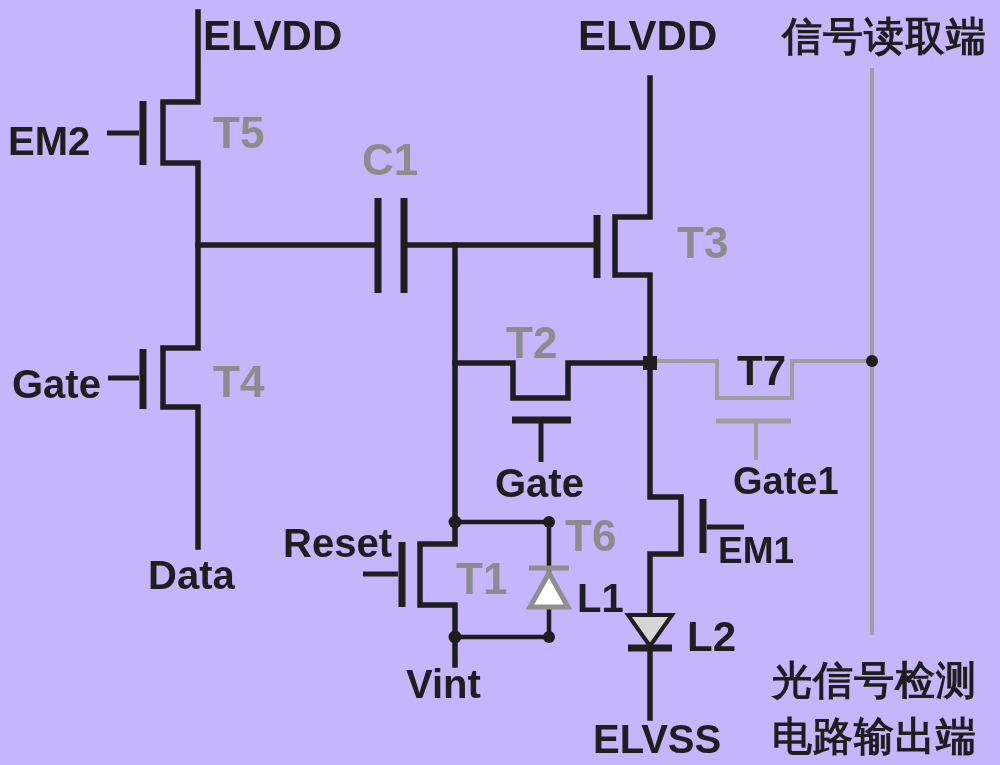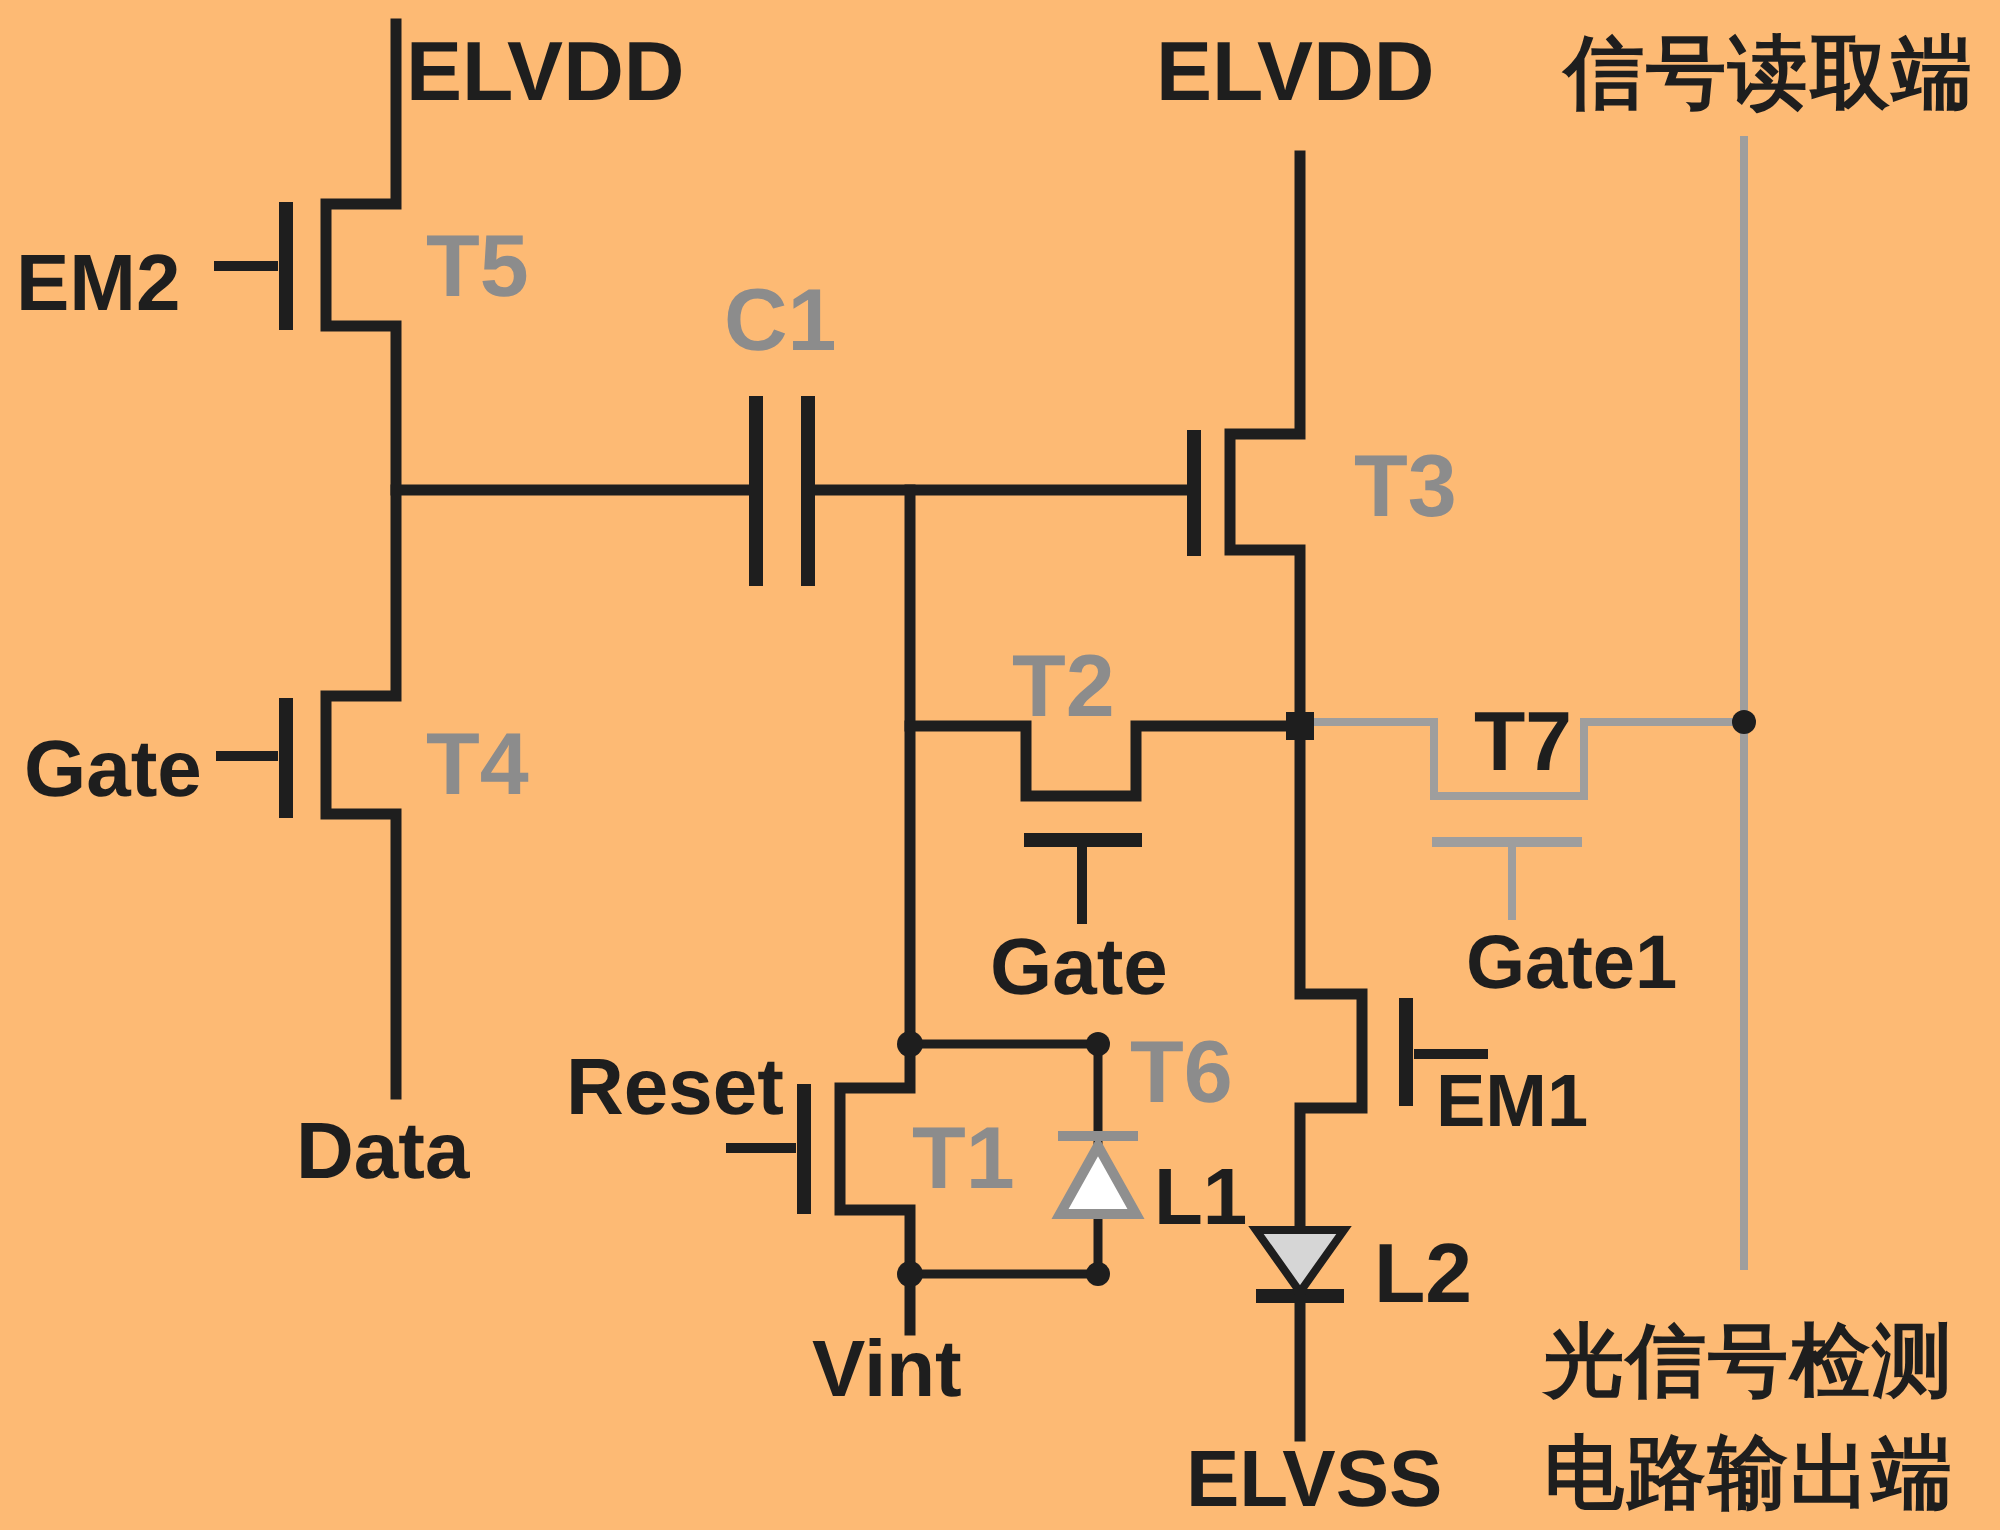--- a/index.html
+++ b/index.html
@@ -1,16 +1,16 @@
 <!DOCTYPE html>
 <html><head>
 <meta charset="utf-8">
 <style>
   html,body{margin:0;padding:0;background:#ffffff;}
-  .stage{position:relative;width:1000px;height:765px;background:#fdba74;overflow:hidden;}
+  .stage{position:relative;width:1000px;height:765px;background:#c4b5fd;overflow:hidden;}
   svg text{font-family:"Liberation Sans","DejaVu Sans",sans-serif;font-weight:700;}
   .tb{fill:#1e1e1e;}           
   .tg{fill:#8c8c8c;}           
   .wb{stroke:#1e1e1e;stroke-width:5.5;fill:none;stroke-linecap:square;stroke-linejoin:miter;}
   .wt{stroke:#1e1e1e;stroke-width:4.5;fill:none;stroke-linecap:square;}
   .bb{stroke:#1e1e1e;stroke-width:7;fill:none;stroke-linecap:butt;}
   .lead{stroke:#1e1e1e;stroke-width:5;fill:none;stroke-linecap:butt;}
   .wg{stroke:#9e9e9e;stroke-width:4;fill:none;stroke-linecap:square;stroke-linejoin:miter;}
   .bg{stroke:#9e9e9e;stroke-width:5;fill:none;stroke-linecap:butt;}
   .dg{stroke:#8f8f8f;stroke-width:5;stroke-linecap:butt;}

